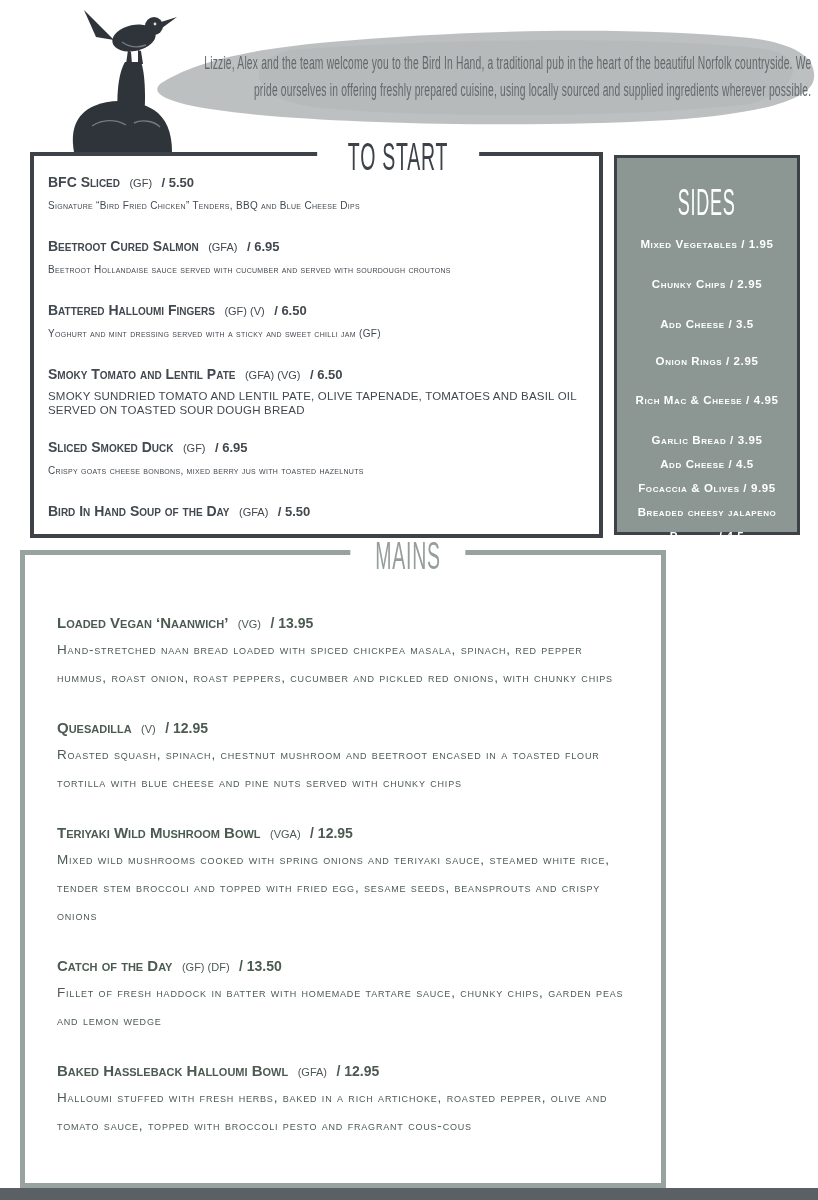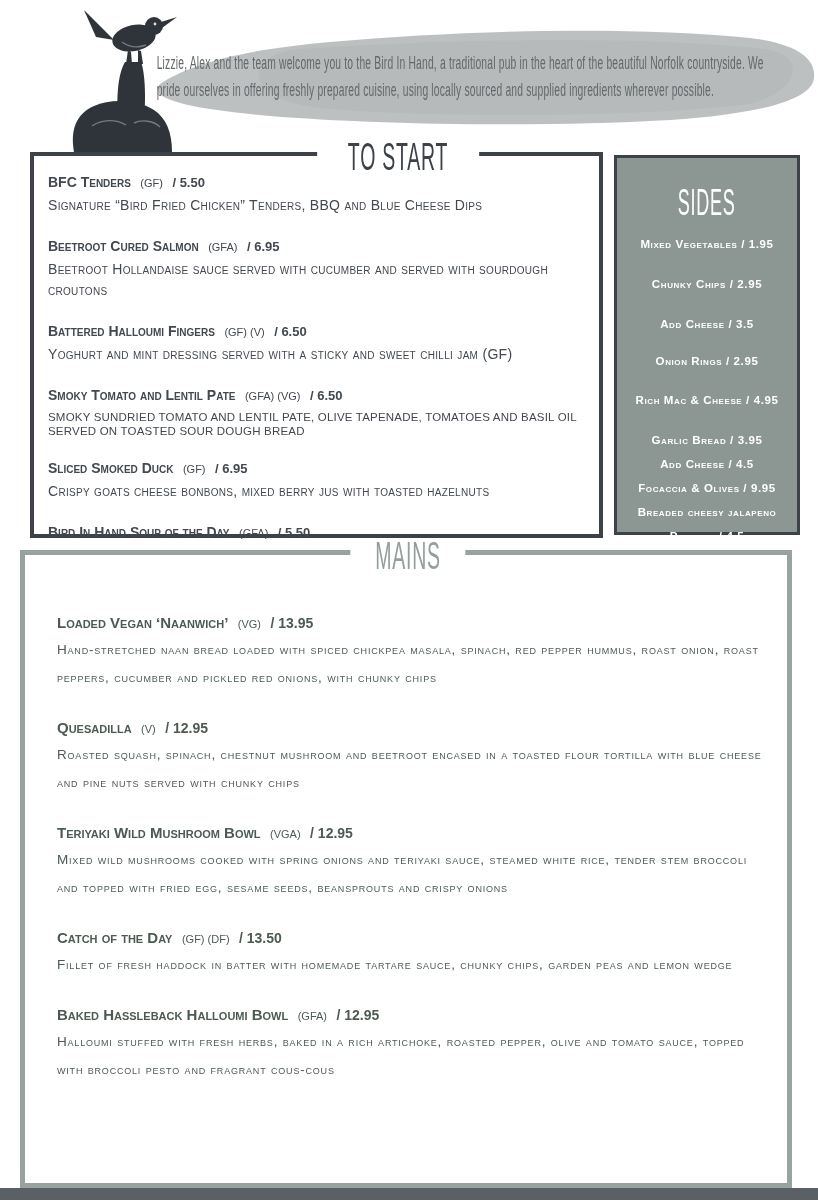--- a/index.html
+++ b/index.html
@@ -9,50 +9,50 @@
   }
   *{margin:0;padding:0;box-sizing:border-box;}
   html,body{background:#fff;}
   body{font-family:"Liberation Sans",sans-serif;}
   .page{position:relative;width:818px;height:1200px;background:#fff;overflow:hidden;}
 
   
   .bird{position:absolute;left:22px;top:6px;width:235px;height:146px;z-index:3;}
   .brush-wrap{position:absolute;left:150px;top:20px;width:668px;height:110px;z-index:1;}
   .brush{position:absolute;inset:0;width:100%;height:100%;}
-  .welcome{position:absolute;inset:0;display:flex;flex-direction:column;justify-content:center;gap:15px;text-align:left;z-index:2;}
+  .welcome{position:absolute;inset:0;display:flex;flex-direction:column;justify-content:center;gap:15px;text-align:right;z-index:2;}
   .hl{display:block;white-space:nowrap;font-size:10.5px;letter-spacing:.2px;color:var(--welcome-text);transform:scale(.98,1.75);transform-origin:center;}
 
   
   .box-title{position:absolute;top:-15px;height:30px;line-height:30px;background:#fff;padding:0 14px;transform:translateX(-50%);z-index:2;}
   .tt{display:inline-block;font-size:26px;font-weight:400;letter-spacing:1px;transform:scale(.75,1.5);transform-origin:center;white-space:nowrap;}
   .bt-dark .tt{color:var(--charcoal);}
   .bt-sage .tt{color:var(--title-gray);}
 
   
   .starters{position:absolute;left:30px;top:152px;width:573px;height:386px;border:4px solid var(--charcoal);background:#fff;z-index:2;}
   .s-items{padding:16px 14px 0 14px;color:var(--starter-text);}
   .mi{margin-bottom:20px;}
   .ln{line-height:20px;}
   .nm{font-weight:bold;font-variant:small-caps;font-size:14px;}
   .tg{font-size:11px;margin-left:5px;}
   .pr{font-weight:bold;font-size:13px;margin-left:5px;}
-  .ds{font-variant:small-caps;font-size:14px;line-height:21px;letter-spacing:.3px;margin-top:2px;}
+  .ds{font-variant:small-caps;font-size:10px;line-height:21px;letter-spacing:.3px;margin-top:2px;}
   .ds:empty{display:none;}
   .ds-sm{font-variant:normal;font-size:11.5px;line-height:14px;margin-top:4px;letter-spacing:.2px;}
 
   
   .sides{position:absolute;left:614px;top:155px;width:186px;height:380px;background:var(--sage-bg);border:3px solid var(--charcoal);z-index:2;}
   .sides-title{text-align:center;margin:28px 0 12px;height:34px;line-height:34px;}
   .sides-title .tt{color:#fff;font-size:24px;transform:scale(.75,1.5);}
   .side-item{color:#fff;font-weight:bold;font-variant:small-caps;font-size:11.5px;line-height:24px;letter-spacing:.6px;text-align:center;padding:0 8px;}
   .mt16{margin-top:16px;} .mt2{margin-top:16px;} .mt13{margin-top:13px;} .mt15{margin-top:15px;}
 
   
-  .mains{position:absolute;left:20px;top:550px;width:772px;height:638px;border:5px solid var(--sage-border);background:#fff;z-index:2;}
+  .mains{position:absolute;left:20px;top:550px;width:646px;height:638px;border:5px solid var(--sage-border);background:#fff;z-index:2;}
   .m-items{padding:58px 24px 0 32px;color:var(--mains-text);}
   .mains .mi{margin-bottom:26px;}
   .mains .nm{font-size:15px;margin-top:16px;}
   .mains .pr{font-size:14px;}
   .mains .ds{font-size:13.5px;line-height:28px;letter-spacing:.8px;}
 
   .footer-bar{position:absolute;left:0;bottom:0;width:100%;height:12px;background:var(--footer-gray);}
 </style>
 </head>
 <body>
@@ -86,21 +86,21 @@
   </div>
 
   <section class="starters">
     <div class="box-title bt-dark" style="left:364px;">
       <span class="tt">TO START</span>
     </div>
     <div class="s-items">
 
       <div class="mi">
         <div class="ln">
-          <span class="nm">BFC Tenders</span>
+          <span class="nm">BFC Sliced</span>
           <span class="tg">(GF)</span>
           <span class="pr">/ 5.50</span>
         </div>
         <div class="ds">Signature “Bird Fried Chicken” Tenders, BBQ and Blue Cheese Dips</div>
       </div>
 
       <div class="mi">
         <div class="ln">
           <span class="nm">Beetroot Cured Salmon</span>
           <span class="tg">(GFA)</span>

